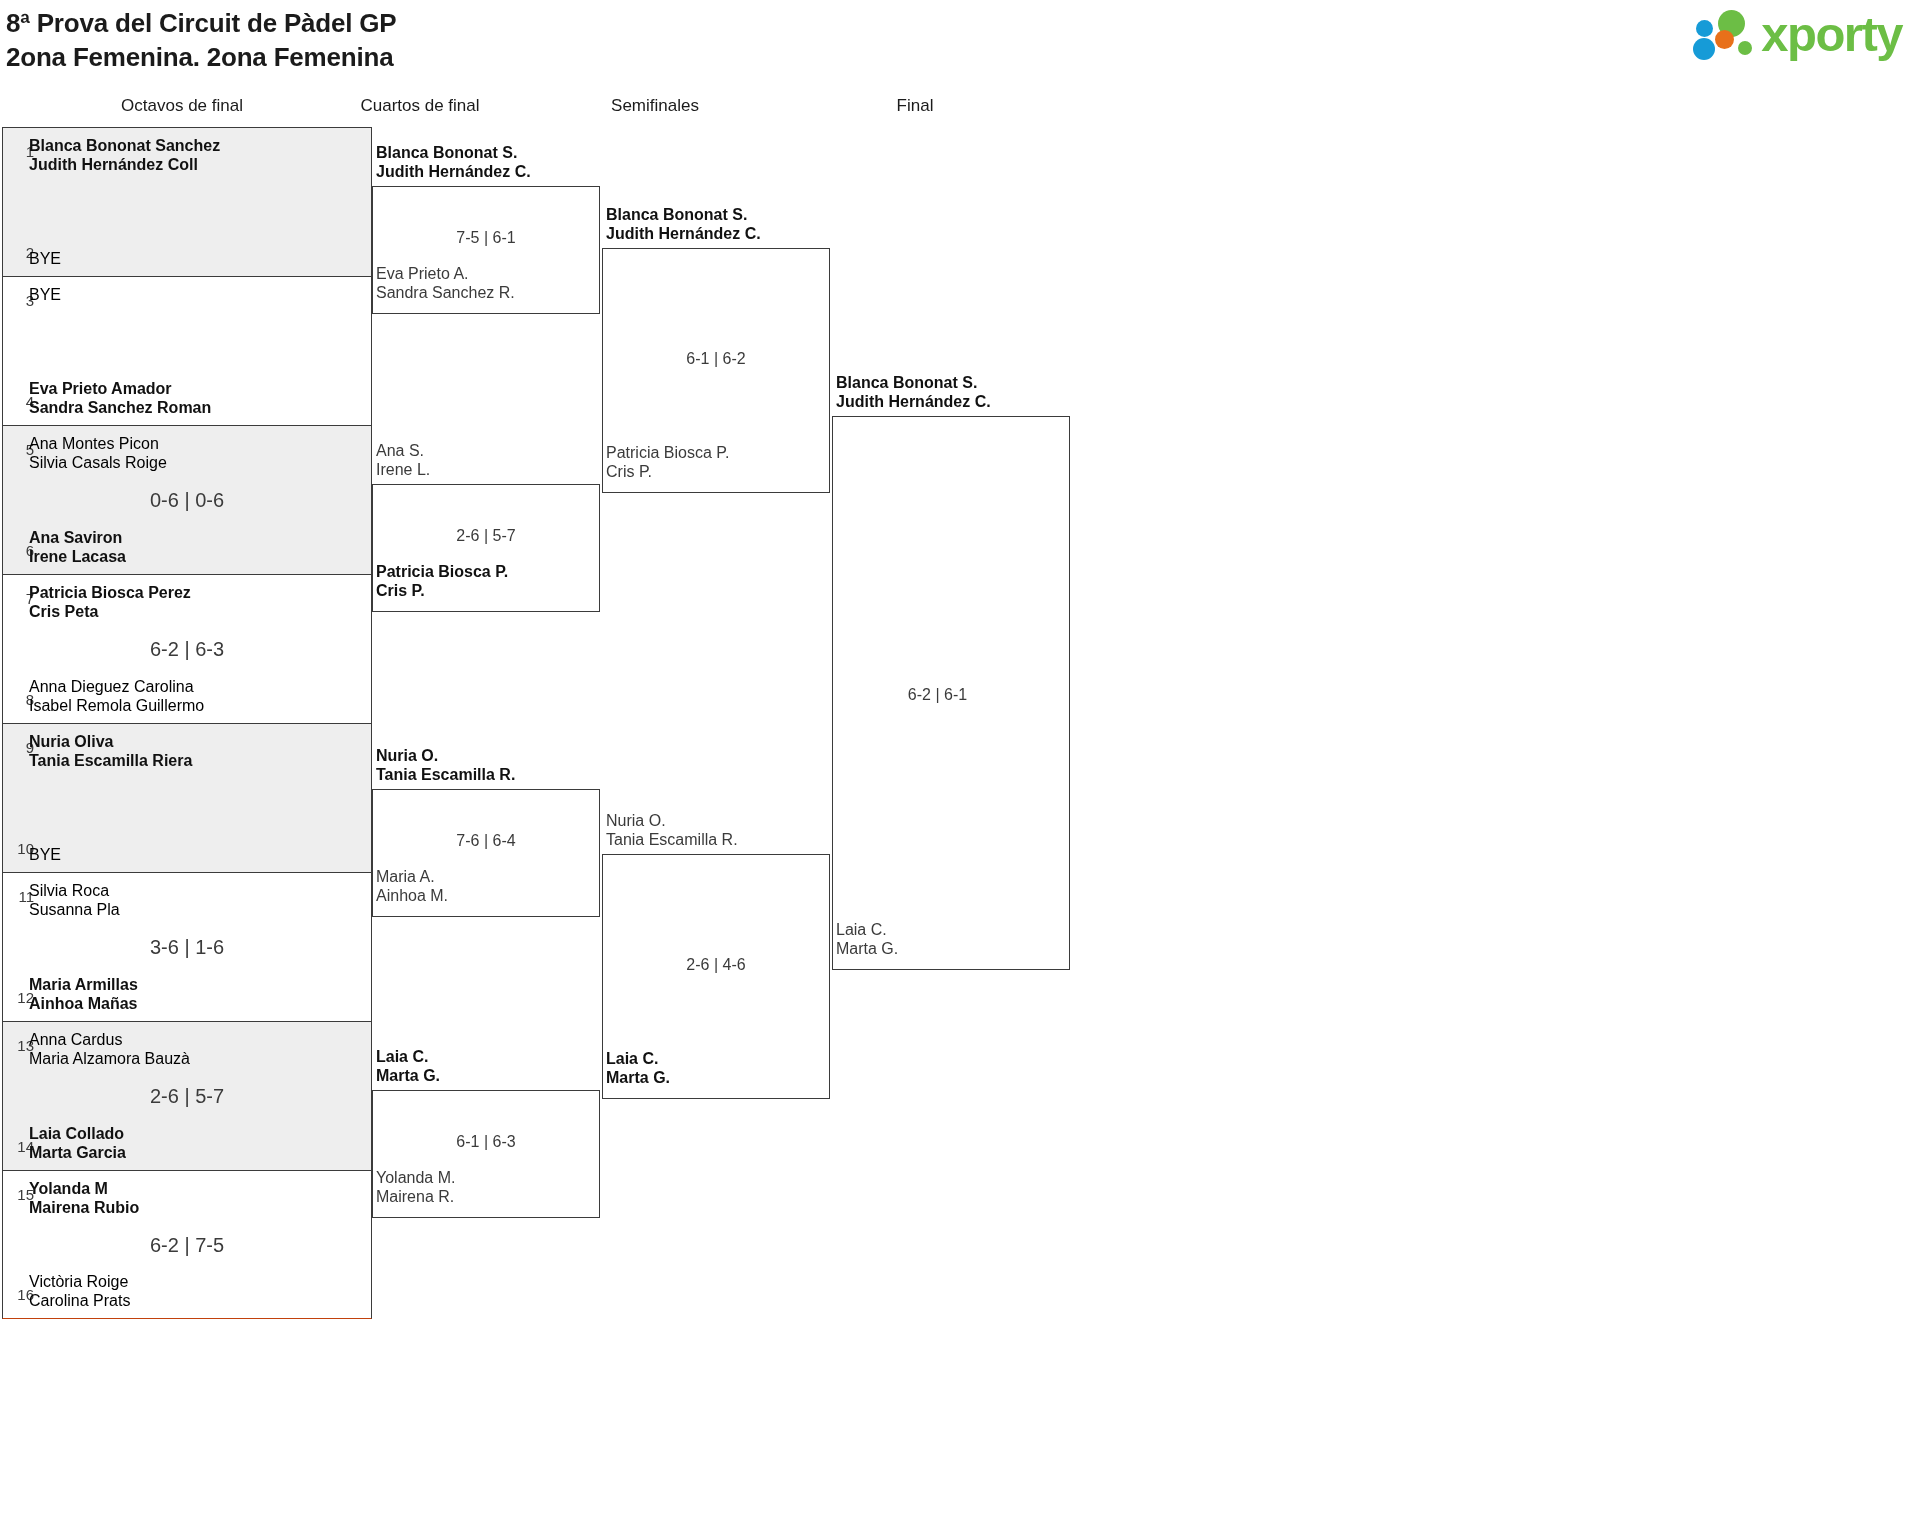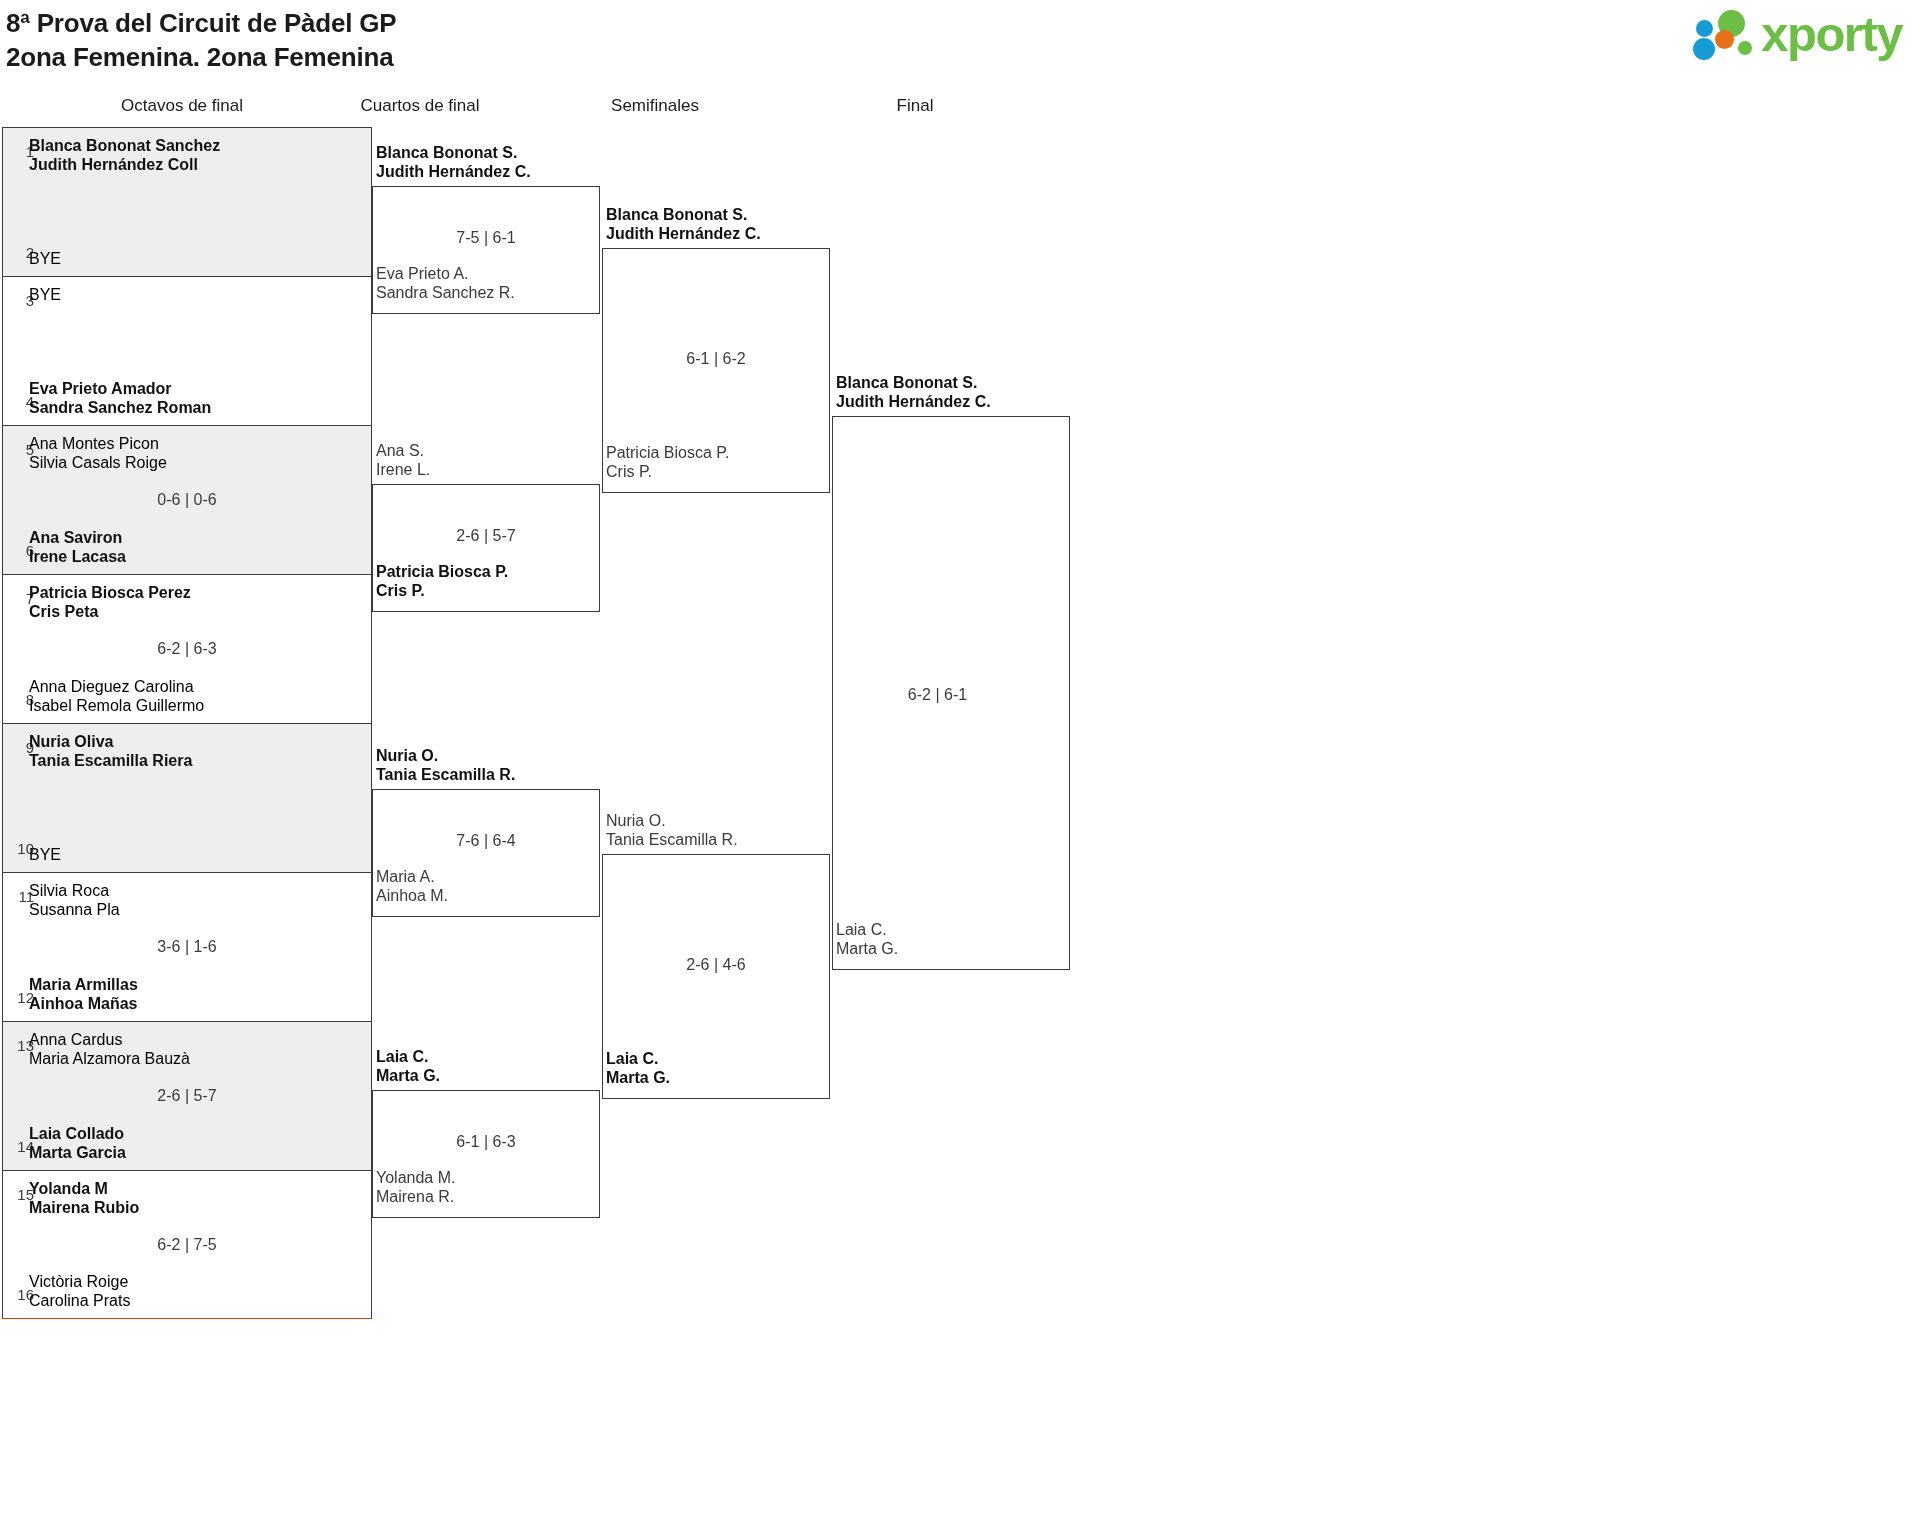--- a/index.html
+++ b/index.html
@@ -68,21 +68,21 @@
   }
   .r1-team.top { top: 8px; }
   .r1-team.bot { bottom: 8px; }
   .r1-team.win { color: #111111; font-weight: 700; }
   .r1-team .pl { display: block; white-space: nowrap; overflow: hidden; }
   .r1-team.bye { font-size: 16px; line-height: 19px; }
 
   .r1-score {
     position: absolute; left: 0; right: 0; top: 50%;
     transform: translateY(-50%);
-    text-align: center; font-size: 16px; color: #3b3b3b;
+    text-align: center; font-size: 20px; color: #3b3b3b;
   }
 
   
   .node { position: absolute; }
   .node .box {
     position: absolute; left: 0; top: 0;
     border: 1px solid #3b3b3b;
     background: transparent;
   }
   .node .lbl {

